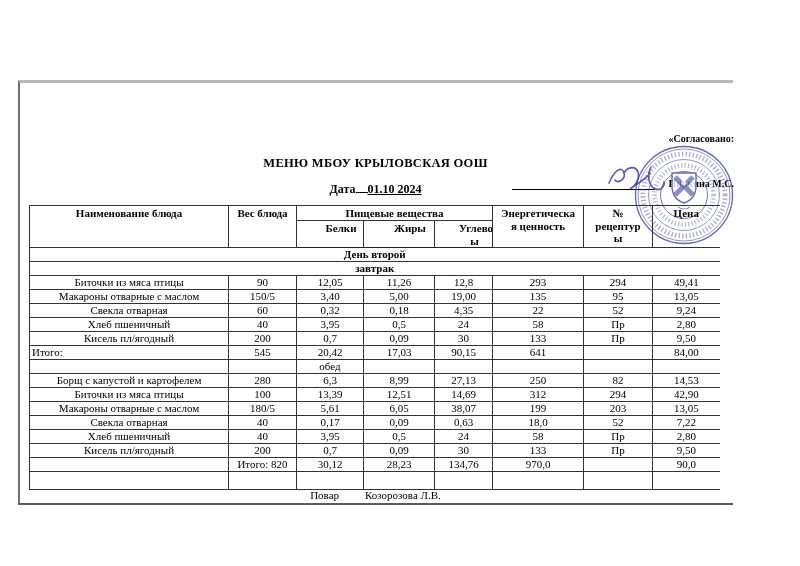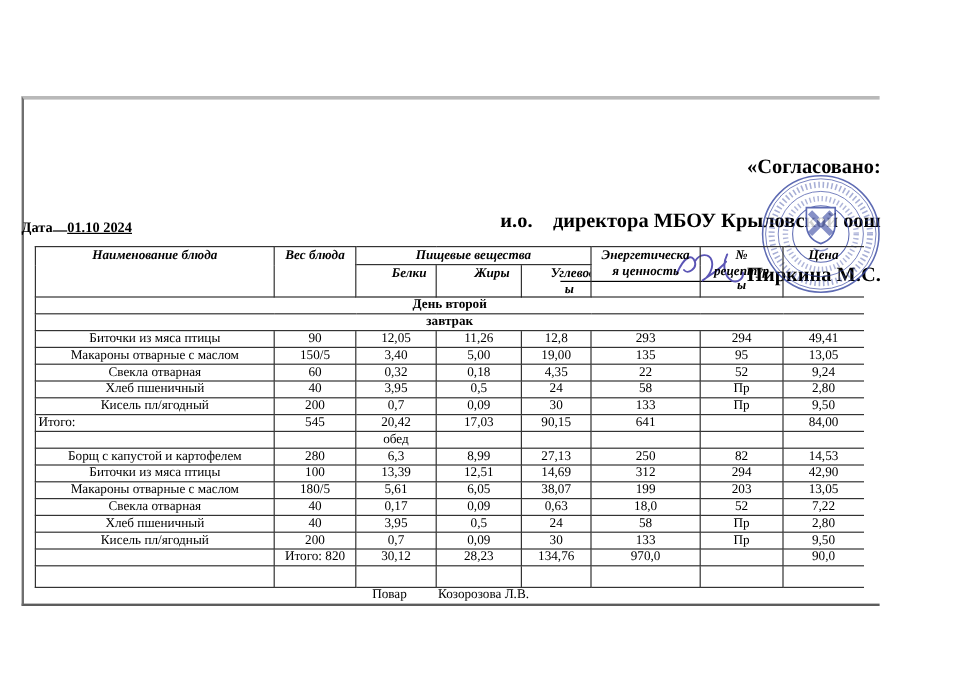--- a/index.html
+++ b/index.html
@@ -7,62 +7,61 @@
     position:relative; width:800px; height:566px; background:#ffffff;
     font-family:"Liberation Serif", serif; color:#000; overflow:hidden;
   }
   .page-frame {
     position:absolute; left:18px; top:80px; width:715px; height:425px;
     border-top:3px solid #b9b9b9; border-left:2px solid #6f6f6f; border-bottom:2px solid #5c5c5c;
     box-sizing:border-box;
   }
   .approval {
     position:absolute; top:101px; right:66px; text-align:right;
-    font-weight:bold; font-size:17px; line-height:15px; white-space:pre;
+    font-weight:bold; font-size:10px; line-height:15px; white-space:pre;
   }
   .sig-row { display:flex; justify-content:flex-end; align-items:flex-start; height:16px; }
   .sig-underline { display:inline-block; width:148px; height:13px; border-bottom:1px solid #000; position:relative; }
   .sig-scribble { position:absolute; right:-8px; top:-12px; }
   .signer-name { margin-left:8px; }
   .stamp { position:absolute; left:634px; top:145px; width:100px; height:100px; opacity:0.82; }
   .doc-title { position:absolute; left:18px; top:156px; width:715px; text-align:center;
     font-weight:bold; font-size:12.5px; letter-spacing:.3px; }
-  .date-line { position:absolute; left:18px; top:180px; width:715px; text-align:left;
+  .date-line { position:absolute; left:18px; top:180px; width:715px; text-align:center;
     font-weight:bold; font-size:12px; }
   .date-gap { display:inline-block; width:12px; height:12px; border-bottom:1.2px solid #000; }
   .date-value { text-decoration:underline; }
   table.menu {
     position:absolute; left:29px; top:205px; width:690px;
     border-collapse:collapse; table-layout:fixed; font-size:11px;
   }
   table.menu th, table.menu td {
     border:1px solid #333; padding:0 2px; text-align:center; vertical-align:top;
     line-height:12.5px; height:13px; overflow:hidden; font-weight:normal;
   }
   table.menu tr > *:last-child { border-right:none; }
-  table.menu thead th { font-weight:bold; padding-top:1px;font-style:italic; }
+  table.menu thead th { font-weight:bold; padding-top:1px; }
   table.menu thead tr:last-child th { border-bottom:1.5px solid #222;padding-left:24px; }
   th.wrap { white-space:pre-line;margin-top:36px; }
   tr.row-day td, tr.row-meal td { font-weight:bold; }
   tr.row-total td:first-child { text-align:left; padding-right:6px; }
   td.bold { font-weight:bold; }
   tr.row-empty td { height:17px; }
   .footer { position:absolute; left:18px; top:489px; width:715px; text-align:center; font-size:11px; }
   .cook-gap { display:inline-block; width:26px; }
 </style>
 </head>
 <body>
 
 <div class="screen">
 
   <div class="page-frame"></div>
 
   <div class="approval">
     <div>«Согласовано:</div>
-    <div>и.о.    директора МБОУ Крыловской оош</div>
     <div class="sig-row">
       <span class="sig-underline">
         <svg class="sig-scribble" width="62" height="28" viewBox="0 0 62 28">
           <path d="M3 19 C9 5, 16 2, 18 9 C20 15, 12 20, 9 16 M18 9 C22 2, 30 2, 32 8 C34 14, 30 22, 24 25 C31 20, 40 15, 44 9 M45 3 C41 11, 42 21, 49 25 C54 27, 59 23, 58 18" fill="none" stroke="#5b55b5" stroke-width="1.6" stroke-linecap="round"></path>
         </svg>
       </span>
       <span class="signer-name">Пиркина М.С.</span>
     </div>
   </div>
 
@@ -74,20 +73,21 @@
       <circle cx="50" cy="50" r="35.5" stroke-width="0.7"></circle>
       <circle cx="50" cy="50" r="29.5" stroke-width="4.5" stroke-dasharray="1.2 2.2" opacity="0.5"></circle>
       <circle cx="50" cy="50" r="23.5" stroke-width="0.9"></circle>
       <path d="M38 28 h24 v13 q0 13 -12 17 q-12 -4 -12 -17 z" fill="#ffffff" stroke-width="1.4"></path>
       <path d="M41 32 L59 50 M59 32 L41 50" stroke-width="5" opacity="0.75"></path>
       <path d="M47 38 l3 3 l3 -3 l-3 -3 z" fill="#ffffff" stroke="none"></path>
       <path d="M44 62 q6 4 12 0" stroke-width="1.2" opacity="0.7"></path>
     </g>
   </svg>
 
+  <div class="doc-title">МЕНЮ МБОУ КРЫЛОВСКАЯ ООШ</div>
 
   <div class="date-line">
     <span>Дата</span><span class="date-gap"></span><span class="date-value">01.10 2024</span>
   </div>
 
   <table class="menu">
     <colgroup>
       <col style="width:199px">
         <col style="width:68px">
         <col style="width:67px">

